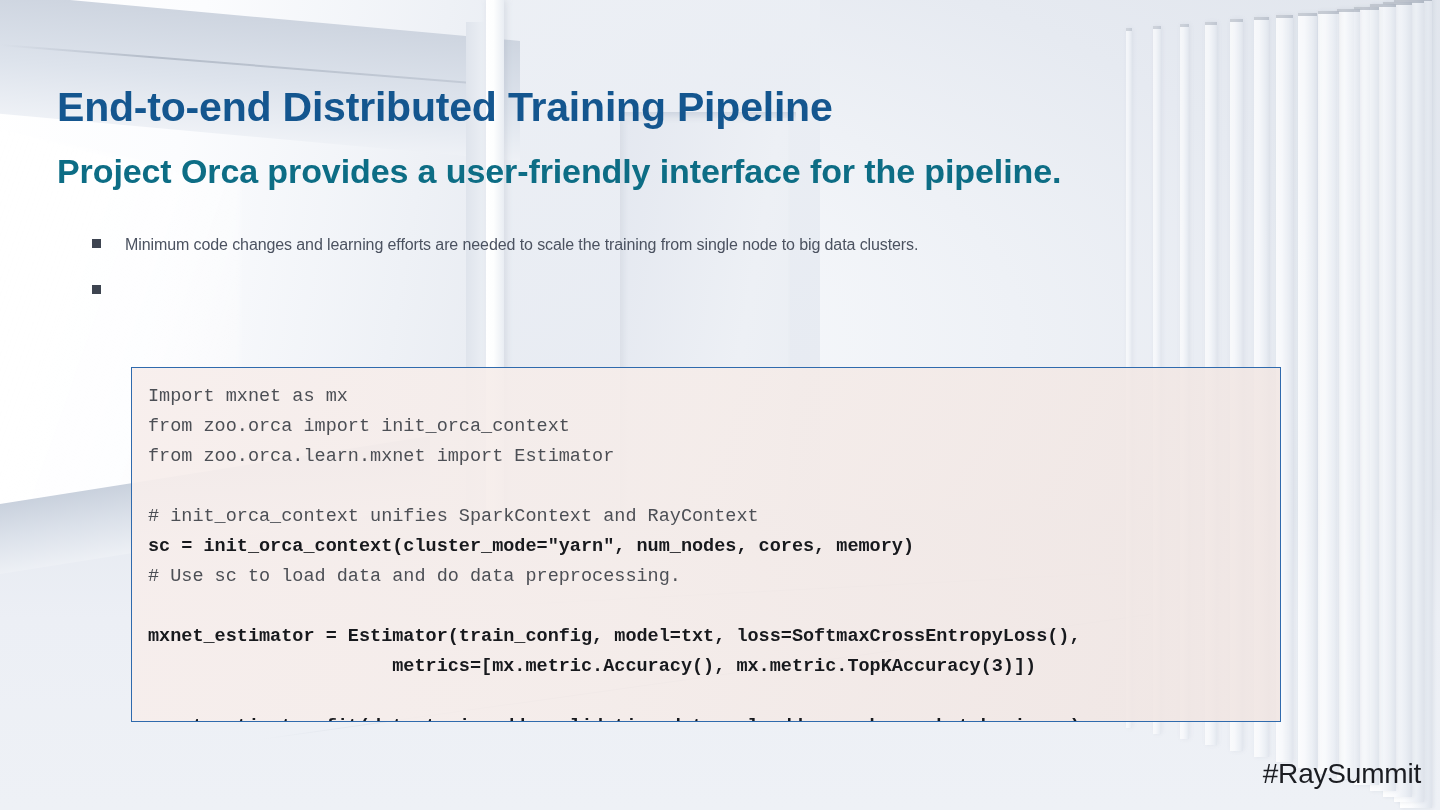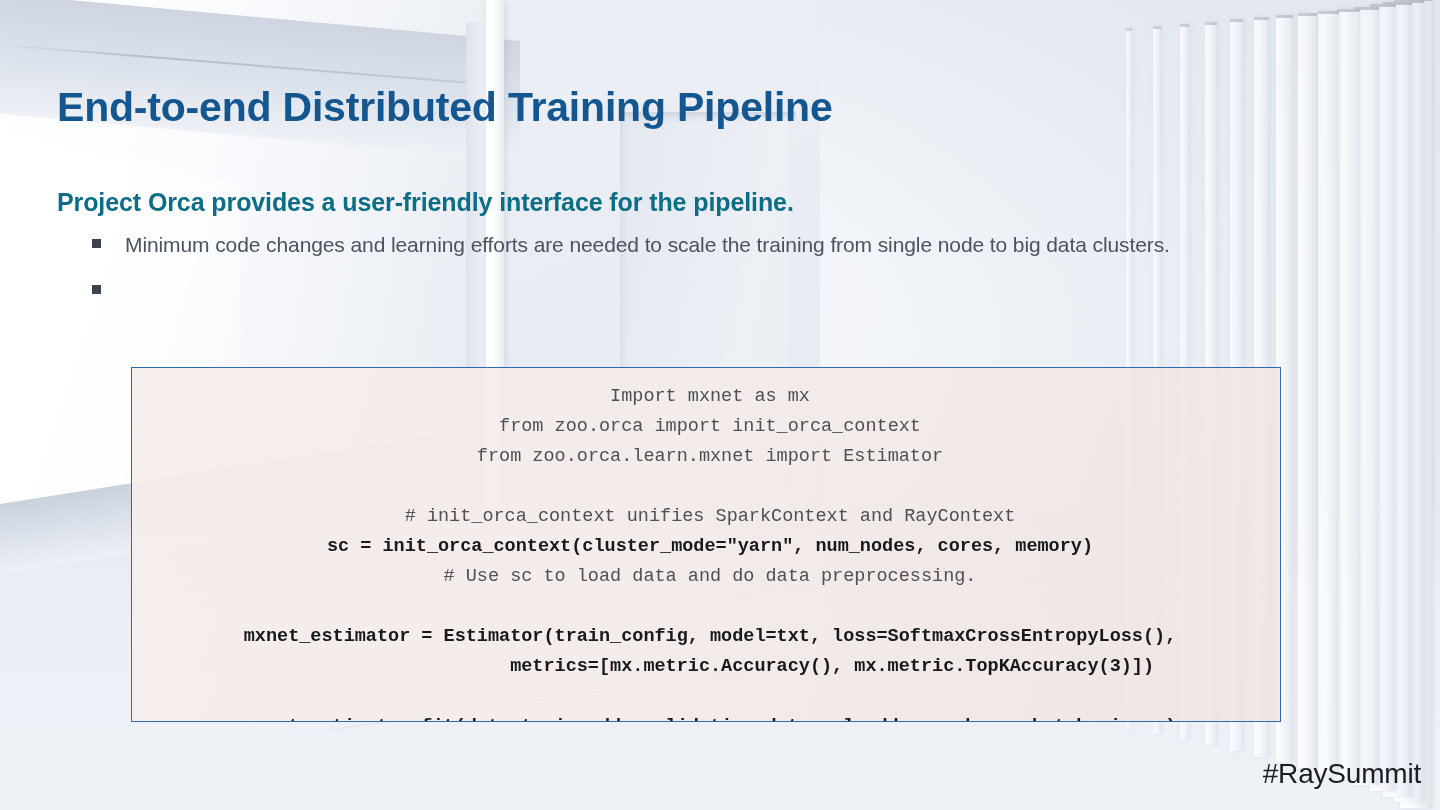--- a/index.html
+++ b/index.html
@@ -107,43 +107,42 @@
   }
 
   
   .title{
     position:absolute; left:57px; top:84px;
     font-size:41px; font-weight:700; letter-spacing:-.2px;
     color:#14568f; white-space:nowrap;
   }
   .subtitle{
     position:absolute; left:57px; top:152px;
-    font-size:25px; font-weight:600; letter-spacing:-.1px;
-    color:#0d6d85; white-space:nowrap;margin-top:36px;
+    font-size:34px; font-weight:600; letter-spacing:-.1px;
+    color:#0d6d85; white-space:nowrap;
   }
 
   .bullets{ position:absolute; left:92px; top:228px; width:1268px; }
   .bullet{ position:relative; padding-left:33px; margin-bottom:13px; }
   .bullet .marker{
     position:absolute; left:0; top:11px;
     width:9px; height:9px; background:#3d4450;
   }
   .bullet .btext{
-    font-size:21px; line-height:33px; color:#4b5260;
+    font-size:16px; line-height:33px; color:#4b5260;
     letter-spacing:-.1px;
   }
 
   
   .codebox{
     position:absolute; left:131px; top:367px; width:1150px; height:355px;
     border:1.5px solid #2f6aad;
     background:linear-gradient(110deg, rgba(247,238,236,.93) 0%, rgba(245,236,233,.90) 45%, rgba(240,229,226,.88) 100%);
-    padding:14px 0 0 8px;
+    padding:14px 0 0 16px;
     overflow:hidden;
-    text-align:center;
   }
   .code{
     font-family:"Liberation Mono","DejaVu Sans Mono",monospace;
     font-size:18.5px; line-height:30px;
     color:#4c4f55; white-space:pre;
   }
   .code .b{ font-weight:700; color:#17191d; }
   .code .blank{ display:block; height:30px; }
 
   

